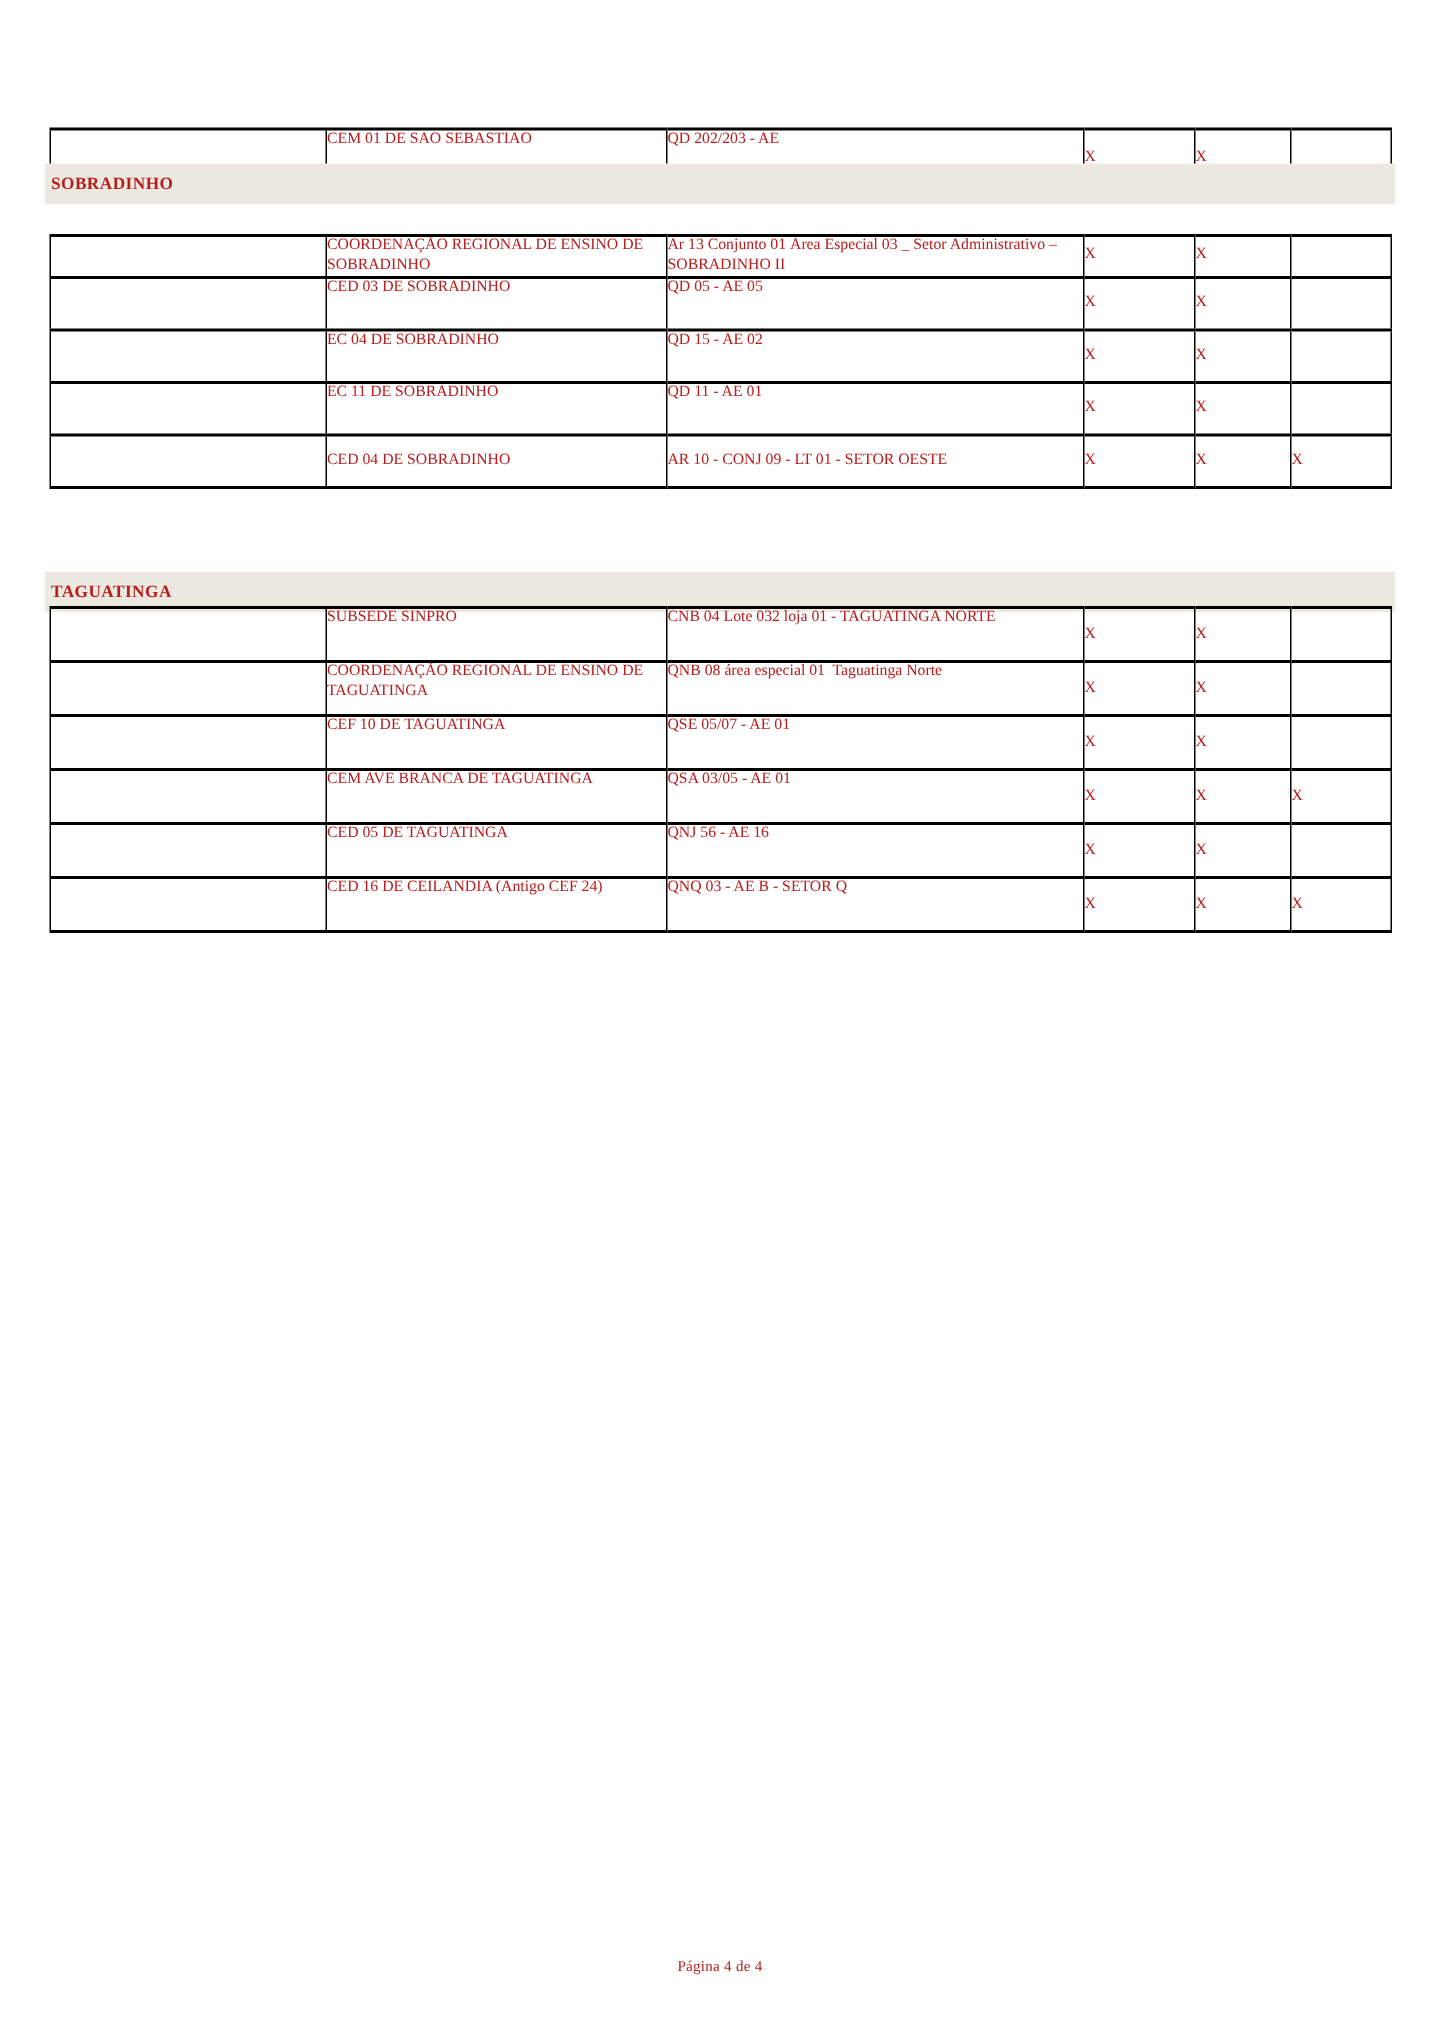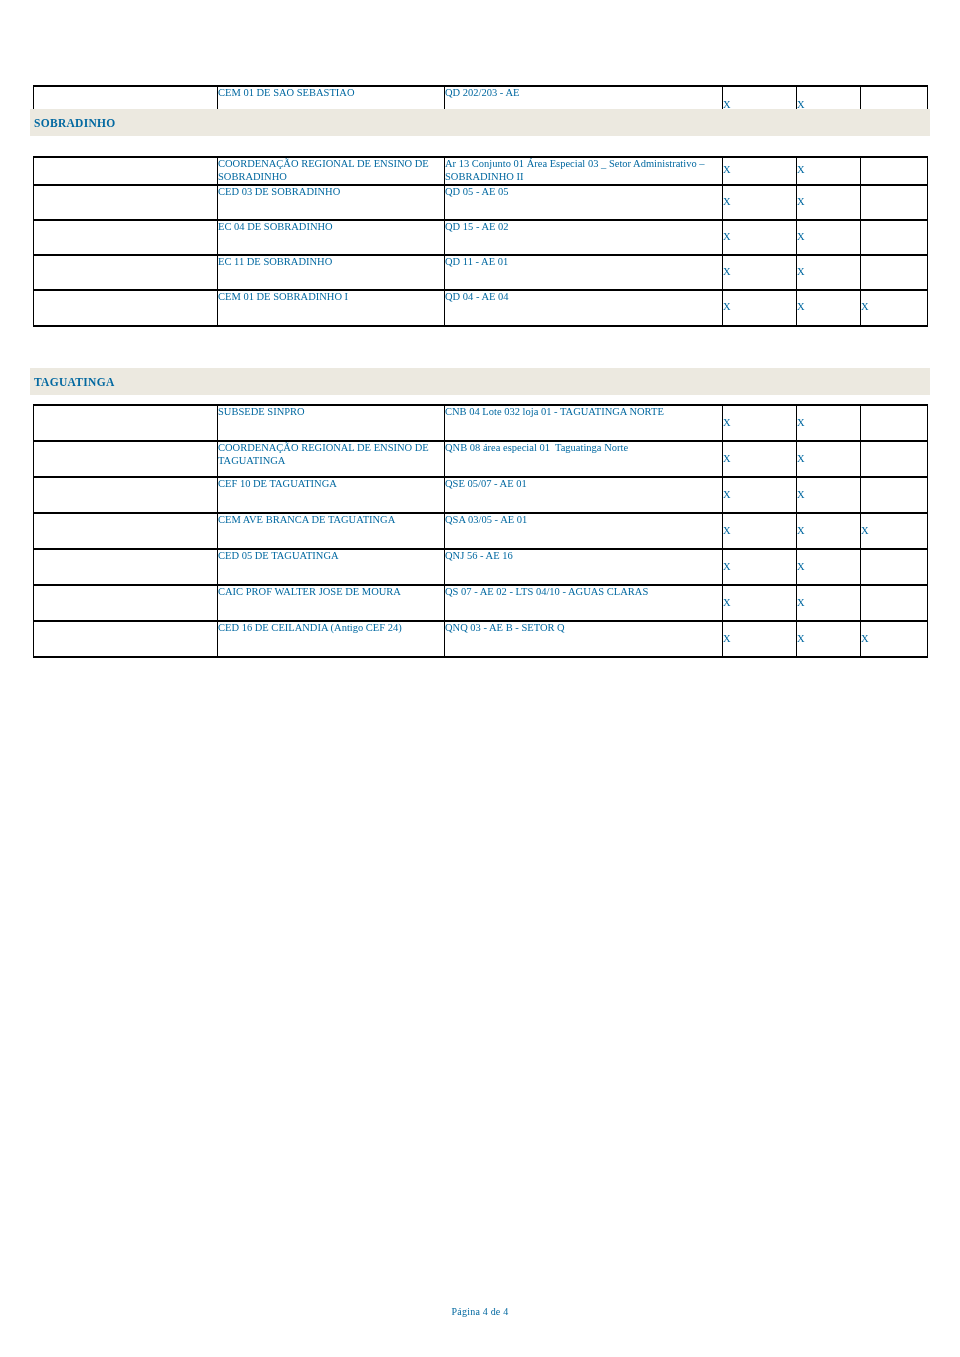--- a/index.html
+++ b/index.html
@@ -1,18 +1,18 @@
 <!DOCTYPE html>
 <html><head>
 <meta charset="utf-8">
 <style>
   html,body { margin:0; padding:0; background:#fff; }
   .page {
     position:relative; width:960px; height:1357px; background:#ffffff;
-    font-family:"Liberation Serif","DejaVu Serif",serif; color:#0369a1;
+    font-family:"Liberation Serif","DejaVu Serif",serif; color:#b91c1c;
     overflow:hidden;
   }
   table.tbl {
     position:absolute; left:33px; width:894px;
     border-collapse:collapse; table-layout:fixed;
   }
   table.tbl td {
     border-left:1.5px solid #000; border-right:1.5px solid #000;
     border-top:2px solid #000; border-bottom:2px solid #000;
     font-size:10.5px; line-height:1.22; overflow:hidden;
@@ -26,21 +26,21 @@
   #tbl-sob tr.r0 { height:24px; }
   #tbl-sob tr.r4 { height:36px; }
   #tbl-tag tr   { height:36px; }
   .band {
     position:absolute; left:30px; width:900px; height:27px;
     background:#ECE9E0; box-sizing:border-box;
     display:flex; align-items:center; padding-left:4px;
     font-weight:bold; font-size:11.5px; letter-spacing:0.3px;
   }
   #band-sobradinho { top:109px; }
-  #band-taguatinga { top:368px; }
+  #band-taguatinga { top:381px; }
   #tbl-top { top:85px; }
   #tbl-sob { top:156px; }
   #tbl-tag { top:404px;border-radius:12px; }
   .footer {
     position:absolute; top:1306px; left:0; width:100%;
     text-align:center; font-size:10px; letter-spacing:0.2px;
   }
 </style>
 </head>
 <body>
@@ -105,24 +105,24 @@
       <td class="cell-x"></td>
     </tr>
     <tr>
       <td class="cell-txt"></td>
       <td class="cell-txt">EC 11 DE SOBRADINHO</td>
       <td class="cell-txt">QD 11 - AE 01</td>
       <td class="cell-x">X</td>
       <td class="cell-x">X</td>
       <td class="cell-x"></td>
     </tr>
-    <tr class="r4">
-      <td class="cell-txt"></td>
-      <td class="cell-txt">CEM 01 DE SOBRADINHO I</td>
-      <td class="cell-txt">QD 04 - AE 04</td>
+    <tr>
+      <td class="cell-txt cell-mid"></td>
+      <td class="cell-txt cell-mid">CED 04 DE SOBRADINHO</td>
+      <td class="cell-txt cell-mid">AR 10 - CONJ 09 - LT 01 - SETOR OESTE</td>
       <td class="cell-x">X</td>
       <td class="cell-x">X</td>
       <td class="cell-x">X</td>
     </tr>
   </tbody>
     </table>
 
   <div class="band" id="band-taguatinga">TAGUATINGA</div>
 
   <table class="tbl" id="tbl-tag">
@@ -170,28 +170,20 @@
     <tr>
       <td class="cell-txt"></td>
       <td class="cell-txt">CED 05 DE TAGUATINGA</td>
       <td class="cell-txt">QNJ 56 - AE 16</td>
       <td class="cell-x">X</td>
       <td class="cell-x">X</td>
       <td class="cell-x"></td>
     </tr>
     <tr>
       <td class="cell-txt"></td>
-      <td class="cell-txt">CAIC PROF WALTER JOSE DE MOURA</td>
-      <td class="cell-txt">QS 07 - AE 02 - LTS 04/10 - AGUAS CLARAS</td>
-      <td class="cell-x">X</td>
-      <td class="cell-x">X</td>
-      <td class="cell-x"></td>
-    </tr>
-    <tr>
-      <td class="cell-txt"></td>
       <td class="cell-txt">CED 16 DE CEILANDIA (Antigo CEF 24)</td>
       <td class="cell-txt">QNQ 03 - AE B - SETOR Q</td>
       <td class="cell-x">X</td>
       <td class="cell-x">X</td>
       <td class="cell-x">X</td>
     </tr>
   </tbody>
     </table>
 
   <div class="footer">Página 4 de 4</div>

